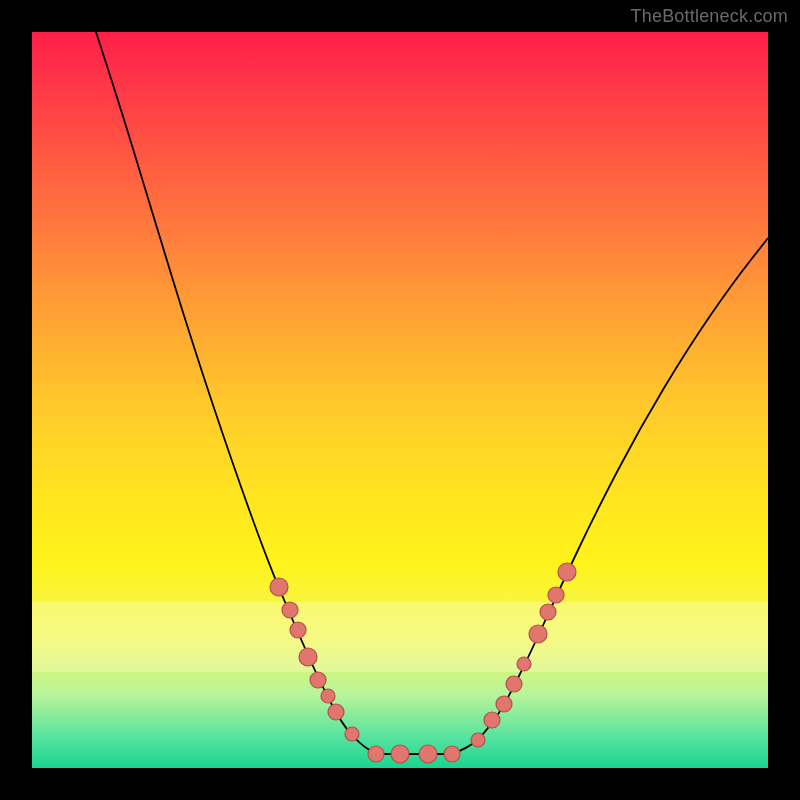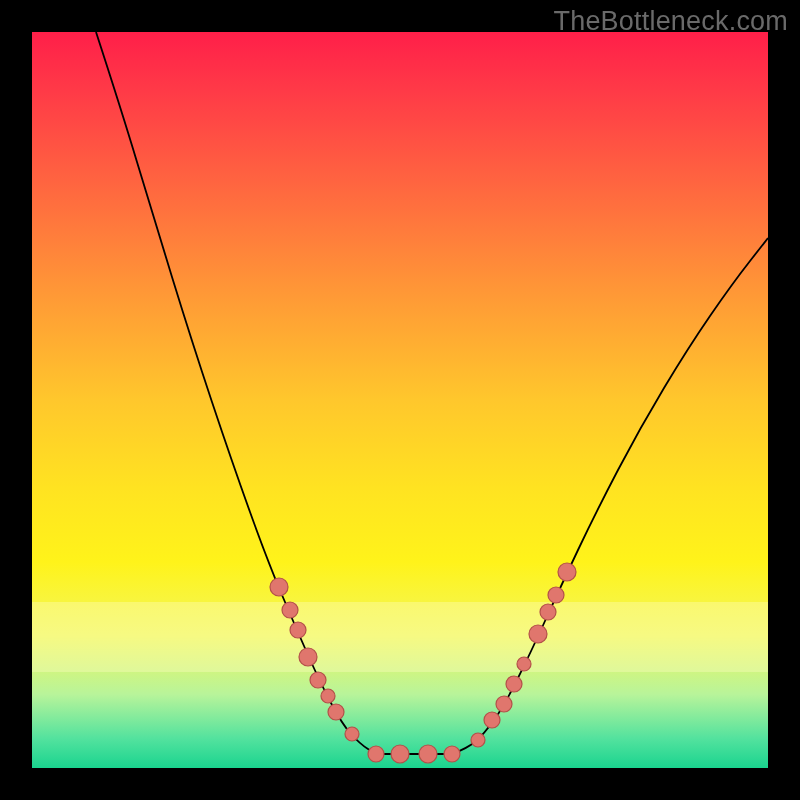--- a/index.html
+++ b/index.html
@@ -54,21 +54,21 @@
     width: 736px;
     height: 70px;
     background: rgba(255,255,200,0.35);
     pointer-events: none;
   }
   .watermark {
     position: absolute;
     top: 6px;
     right: 12px;
     color: #6a6a6a;
-    font-size: 27px;
+    font-size: 18px;
     font-weight: 500;
     letter-spacing: 0.2px;
   }
   .curve {
     fill: none;
     stroke: #000;
     stroke-width: 1.8;
   }
   .dot {
     fill: #e0766d;

